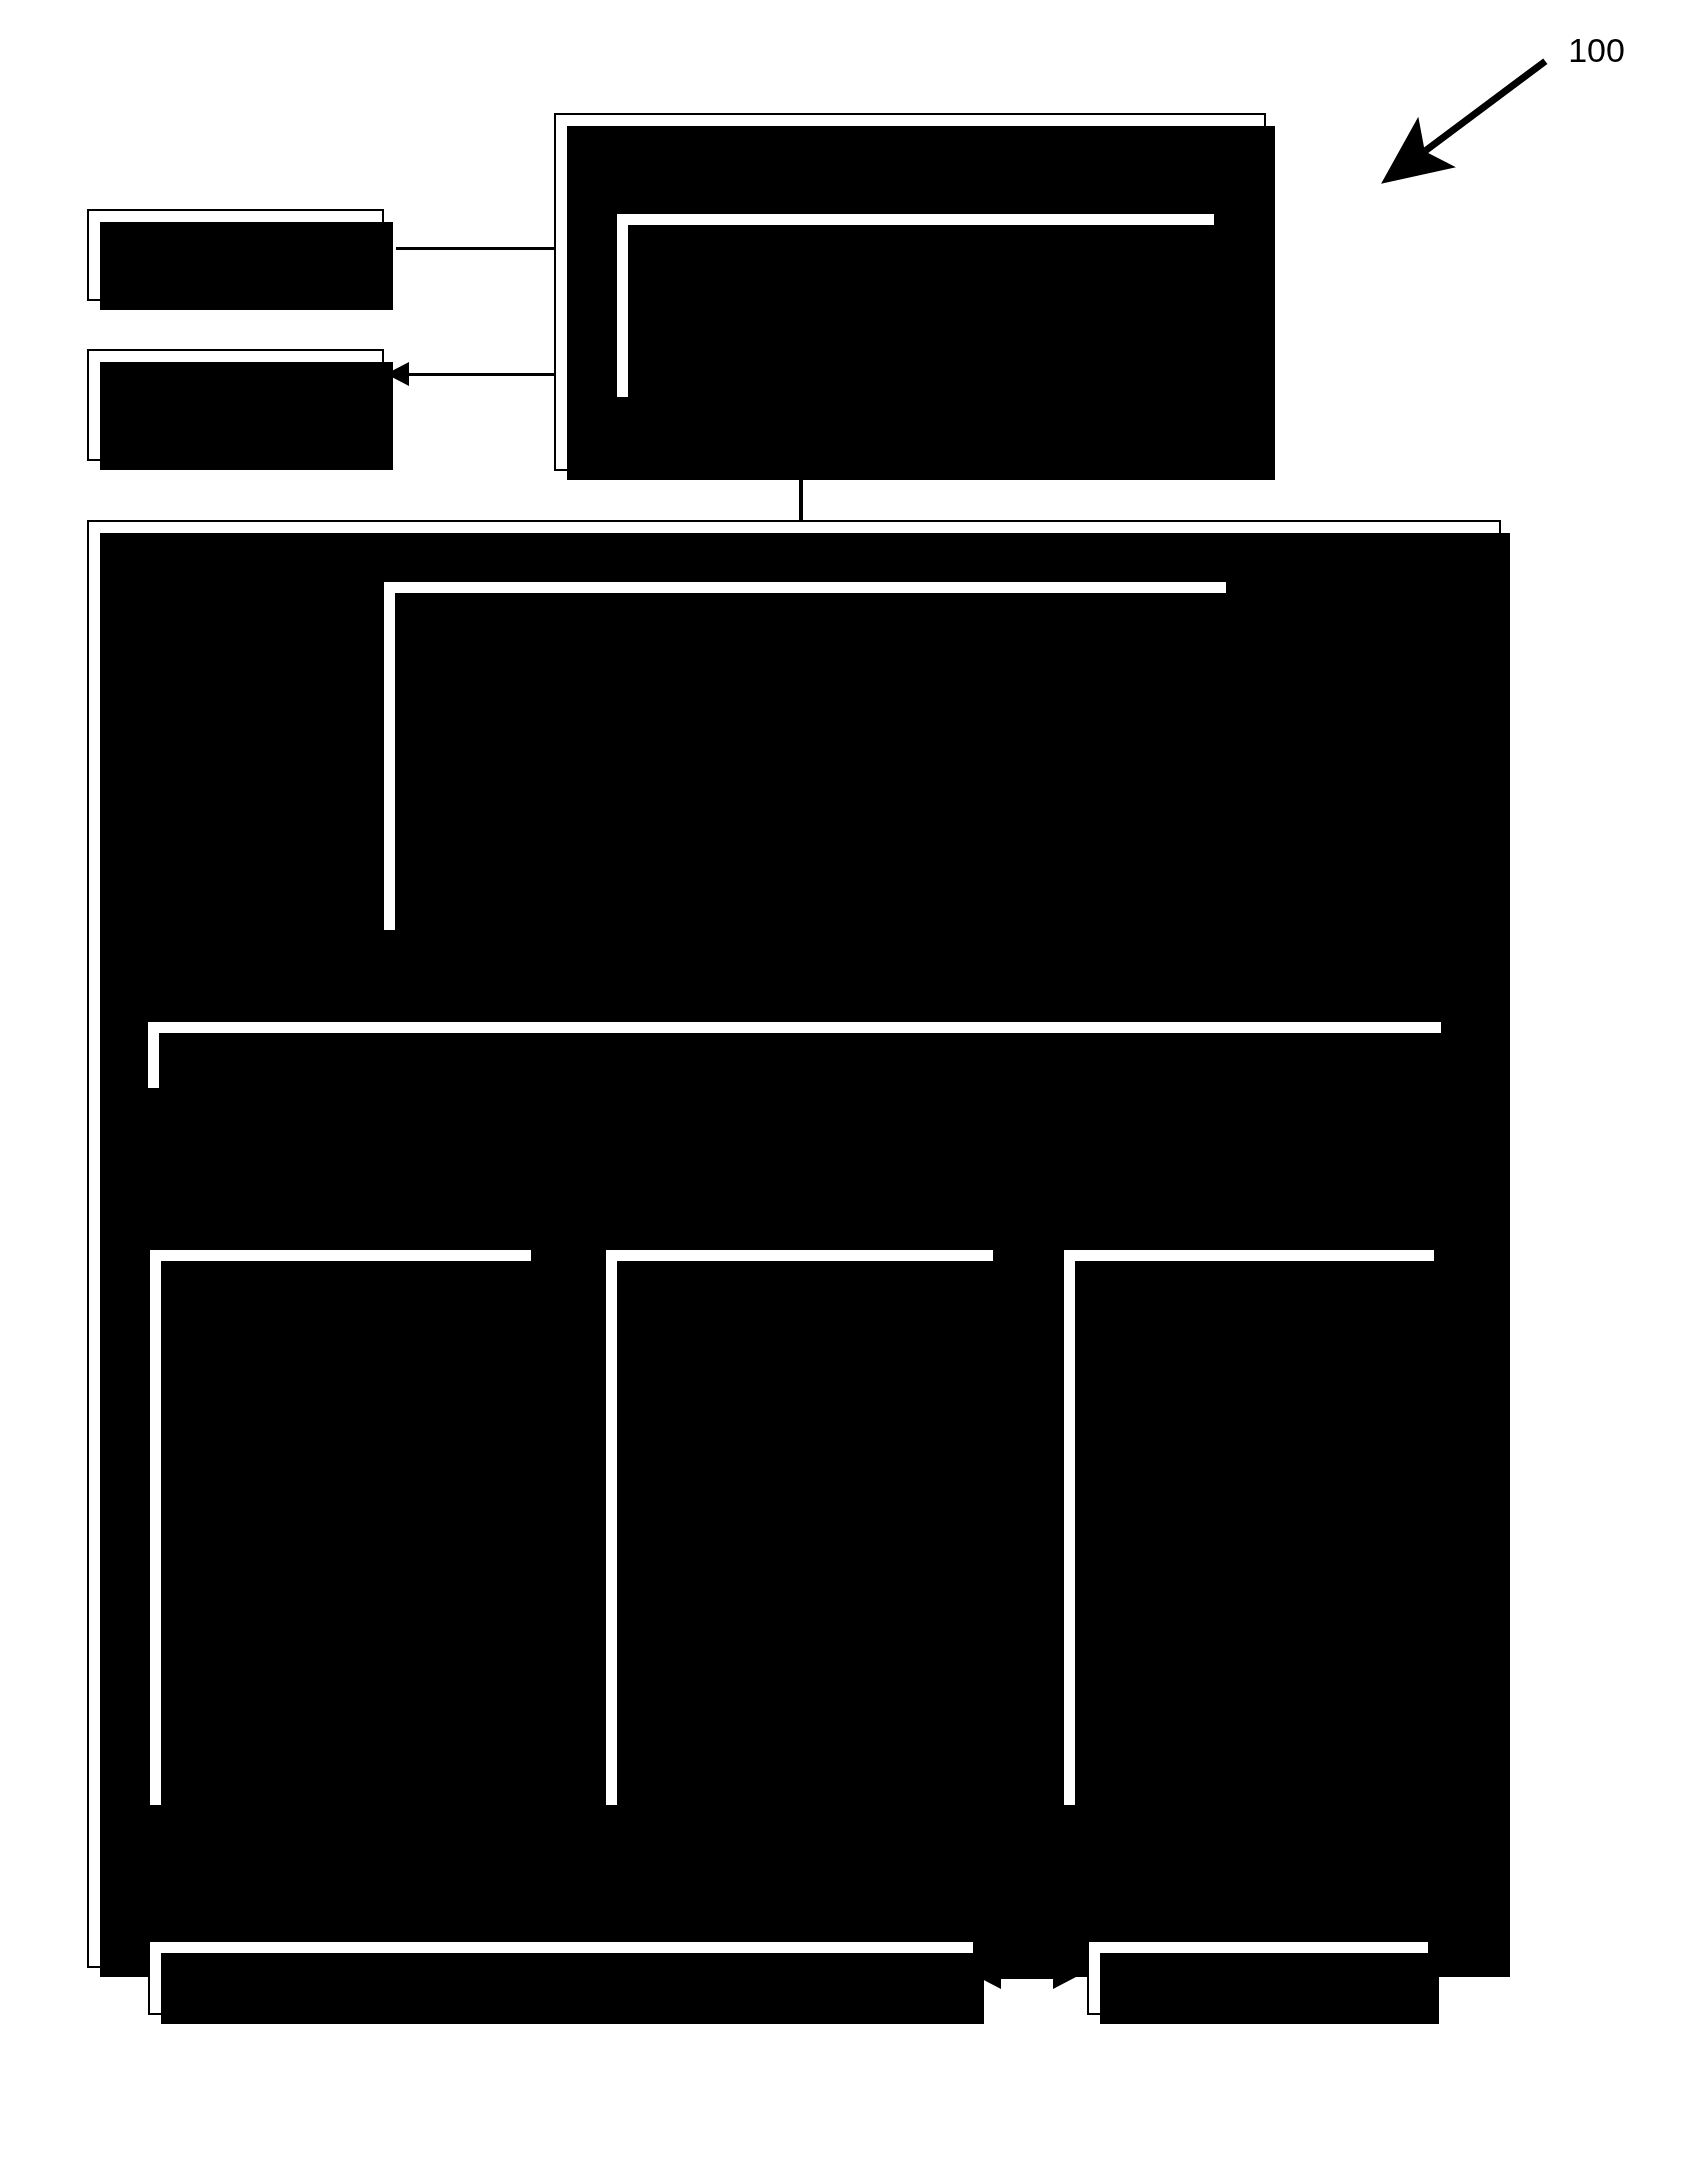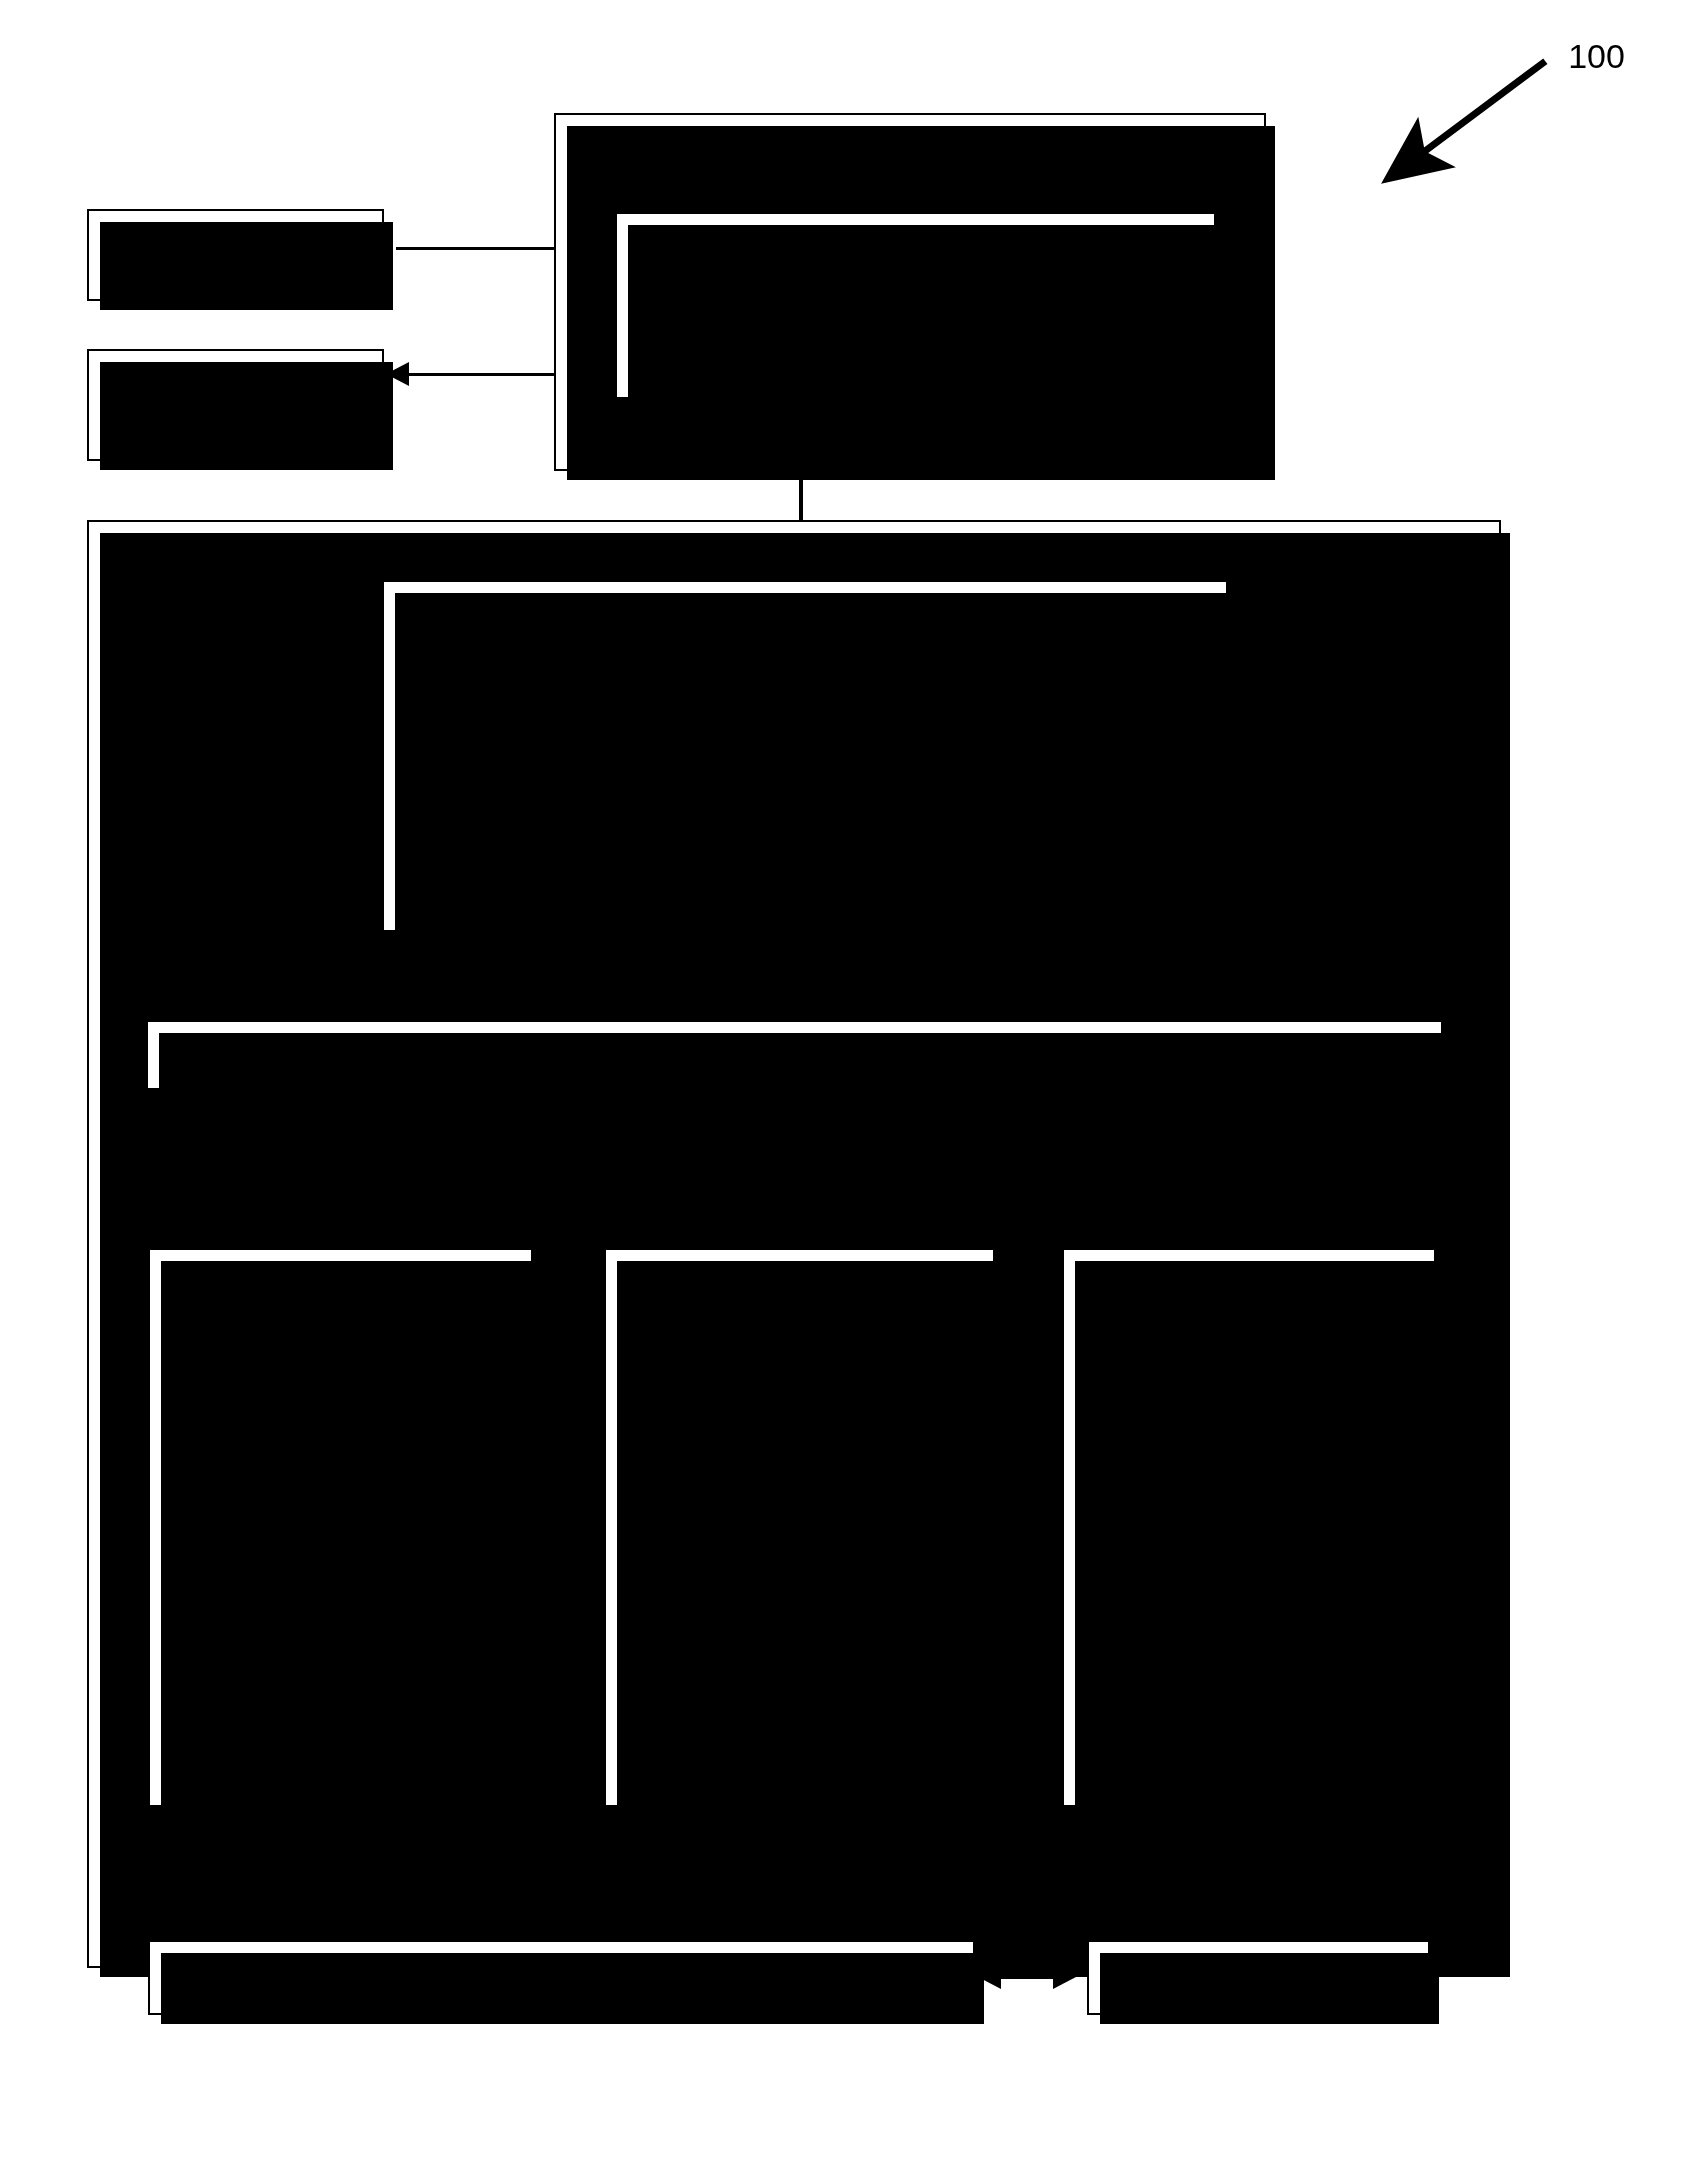--- a/index.html
+++ b/index.html
@@ -86,21 +86,21 @@
     border-right: 23.4px solid #000;
   }
 
   #fignum-arrow { position: absolute; left: 1355px; top: 47px; }
 </style>
 </head>
 <body>
 
 <div id="figure">
 
-  <div class="lbl f-xl ctr" style="left:1542px; top:36px; width:109px;">100</div>
+  <div class="lbl f-xl ctr" style="left:1542px; top:30px; width:109px;">100</div>
   <svg id="fignum-arrow" width="202" height="156" viewBox="0 0 260 200">
     <defs>
       <marker id="ahead" markerWidth="10" markerHeight="10" refX="8" refY="4.5" orient="auto" markerUnits="strokeWidth">
         <path d="M0,0 L10,4.5 L0,9 L2.2,4.5 z" fill="#000"></path>
       </marker>
     </defs>
     <line x1="245" y1="18" x2="48" y2="165" stroke="#000" stroke-width="9" marker-end="url(#ahead)"></line>
   </svg>
 
   <div class="box shadow" style="left:554px; top:113px; width:712px; height:358px;"></div>

